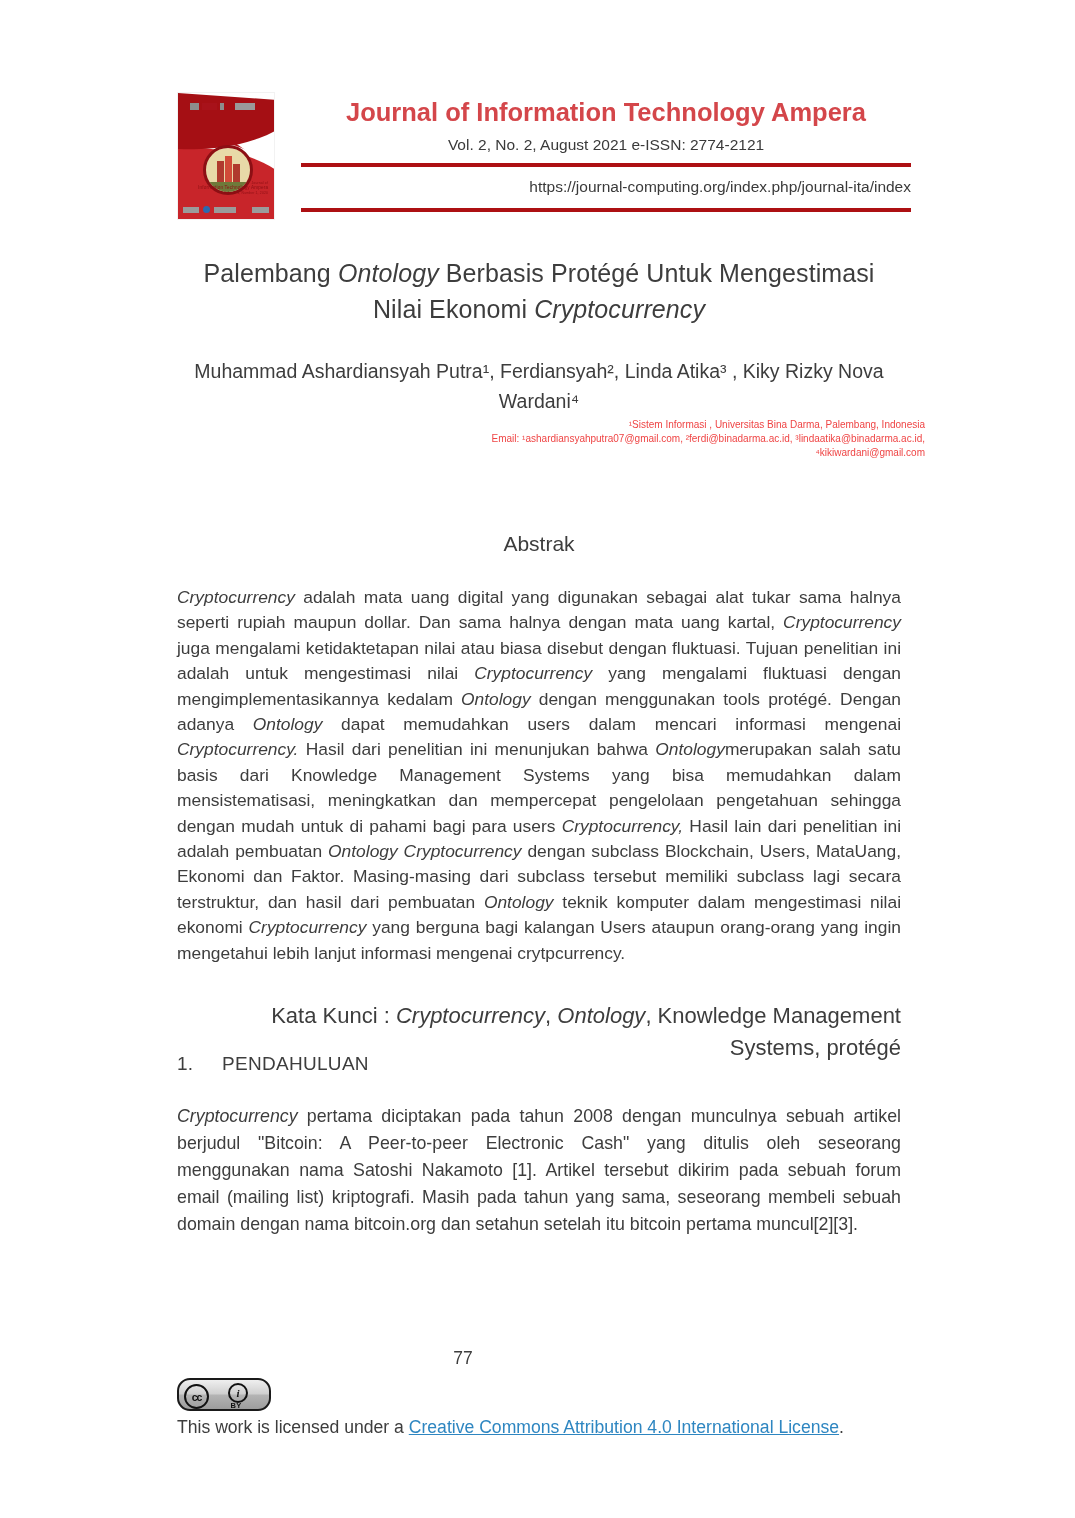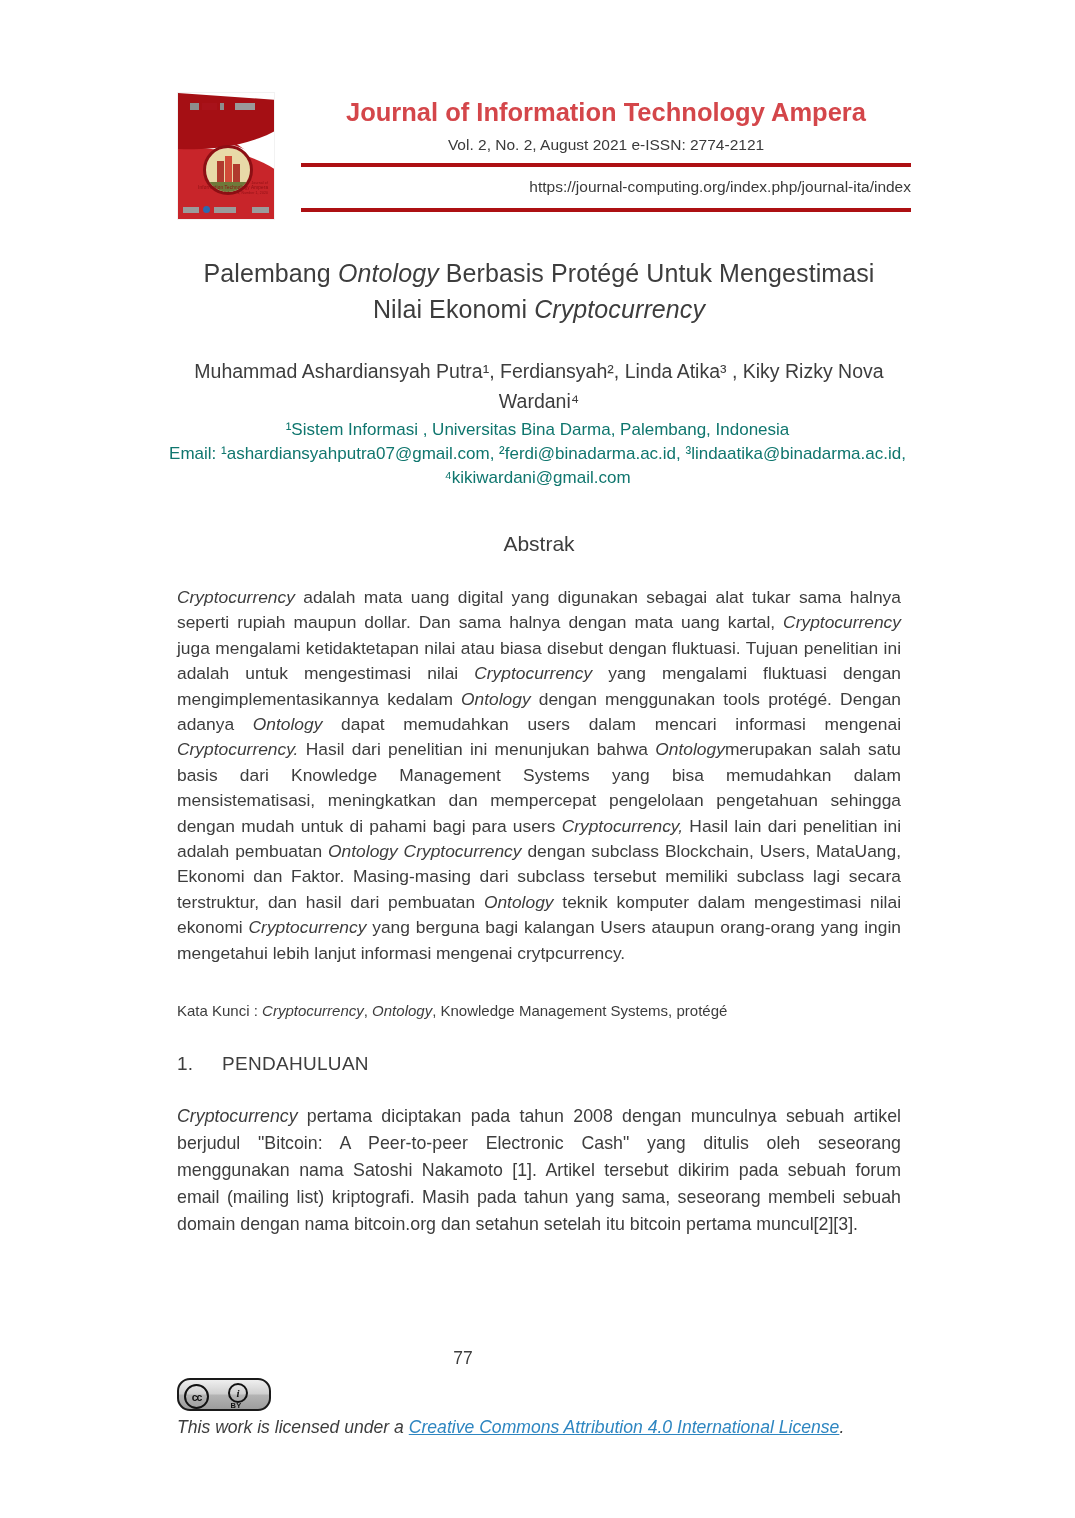--- a/index.html
+++ b/index.html
@@ -233,23 +233,23 @@
     text-align: center;
     font-size: 19.5px;
     color: #3d3d3d;
     line-height: 1.52;
   }
   .affil {
     position: absolute;
     left: 150px;
     top: 418px;
     width: 775px;
-    text-align: center;
-    font-size: 17px;
-    color: #0f766e;
+    text-align: right;
+    font-size: 10px;
+    color: #ef4444;
     line-height: 1.42;
   }
 
   
   .abstrak-heading {
     position: absolute;
     left: 177px;
     top: 532px;
     width: 724px;
     text-align: center;
@@ -267,23 +267,24 @@
     text-align: justify;
     text-justify: inter-word;
   }
   .abstrak-body em { font-style: italic; }
 
   .keywords {
     position: absolute;
     left: 177px;
     top: 1000px;
     width: 724px;
-    font-size: 15px;
+    font-size: 22px;
     color: #3d3d3d;
     line-height: 1.46;
+    text-align: right;
   }
   .keywords em { font-style: italic; }
 
   
   .section-heading {
     position: absolute;
     left: 177px;
     top: 1053px;
     width: 724px;
     font-size: 19px;
@@ -363,21 +364,20 @@
     letter-spacing: .4px;
   }
   .license-line {
     position: absolute;
     left: 177px;
     top: 1417px;
     width: 760px;
     font-size: 17.6px;
     color: #3d3d3d;
     white-space: nowrap;
-    font-style: italic;
   }
   .license-line a {
     color: #2e86c1;
     text-decoration: underline;
   }
 </style>
 </head>
 <body>
 
 <div class="page">

